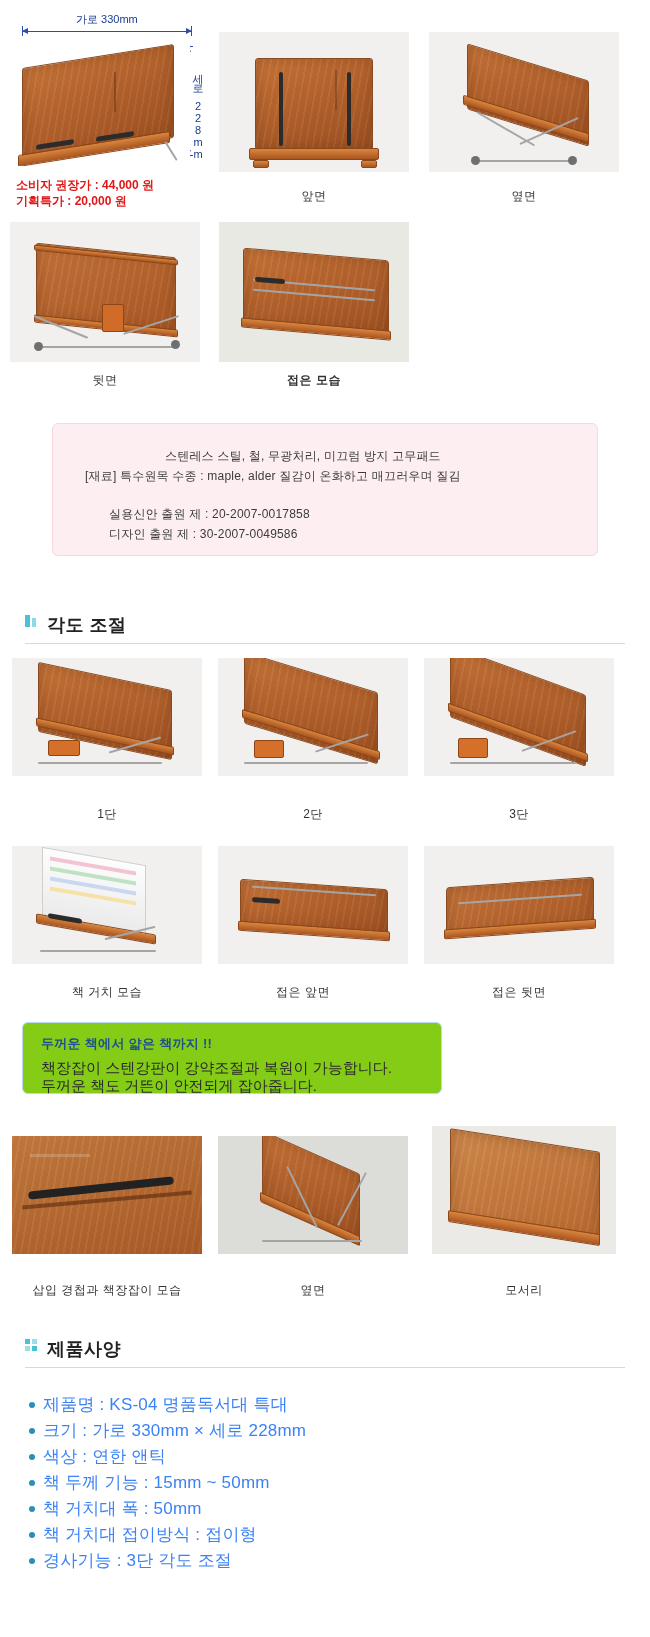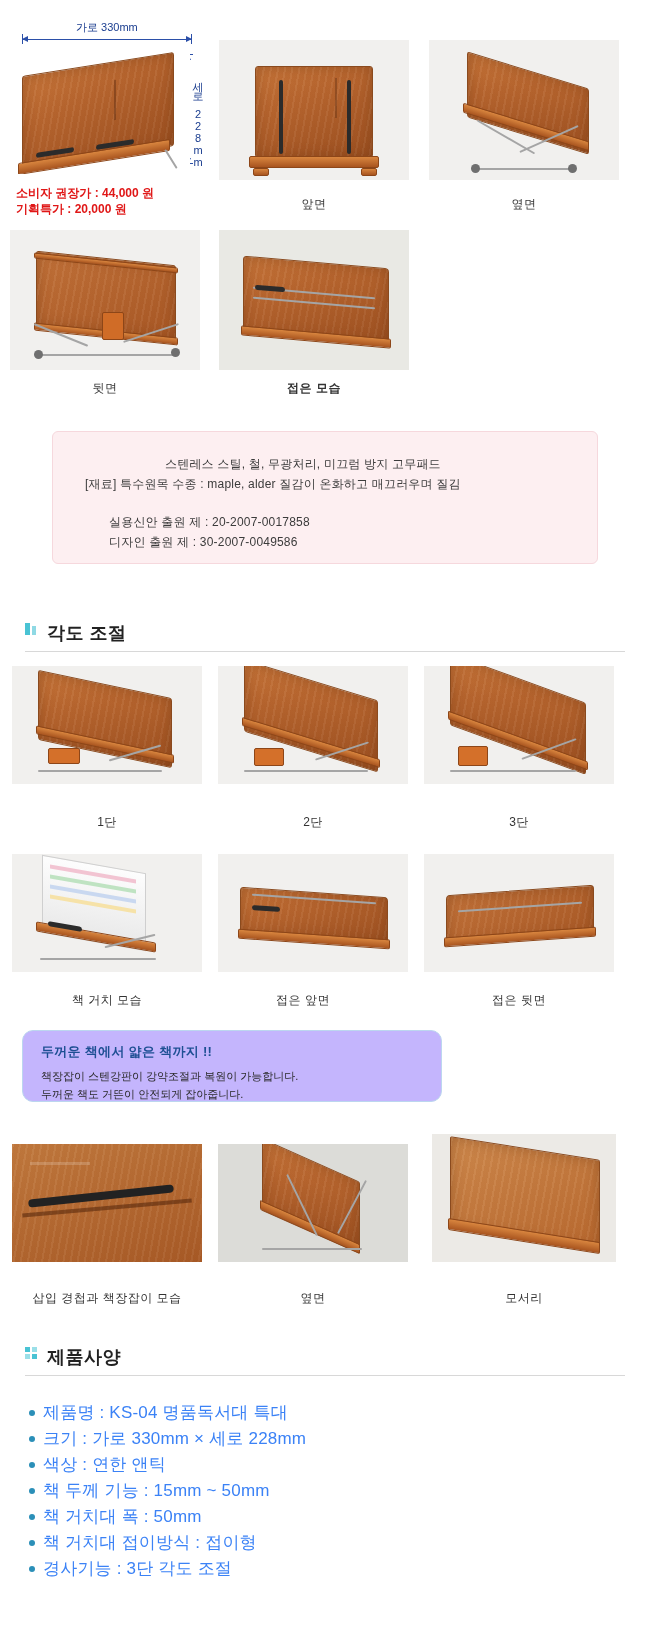--- a/index.html
+++ b/index.html
@@ -5,21 +5,21 @@
   * { box-sizing: border-box; }
   html, body {
     margin: 0; padding: 0;
     background: #ffffff;
     font-family: "Liberation Sans", sans-serif;
   }
   .page {
     position: relative;
     width: 650px;
     height: 1627px;
-    margin: 8px auto;
+    margin: 0 auto;
     background: #ffffff;
     overflow: hidden;
   }
 
   
   .photo {
     position: absolute;
     overflow: hidden;
     background: #efeeec;
   }
@@ -137,30 +137,30 @@
     left: 0; top: 2px;
     width: 12px; height: 12px;
   }
   .sqicon i {
     position:absolute; width:5px; height:5px; background:#49c3d4; display:block;
   }
 
   
   .callout {
     position: absolute;
-    background: #c4b5fd;
+    background: #84cc16;
     border: 1px solid #bcd6ef;
-    border-radius: 11px;
+    border-radius: 6px;
   }
   .callout .c1 {
     font-size: 13px; font-weight: bold; color: #1d4f93;
     margin: 0 0 6px 0; letter-spacing: .3px;
   }
   .callout .c2 {
-    font-size: 11px; color: #2a2a2a; margin: 0; line-height: 18px;
+    font-size: 15px; color: #2a2a2a; margin: 0; line-height: 18px;
   }
 
   
   .specs { position:absolute; left: 25px; width: 600px; }
   .spec-row {
     position: relative;
     font-size: 17px;
     color: #3b82f6;
     line-height: 26px;
     padding-left: 18px;

